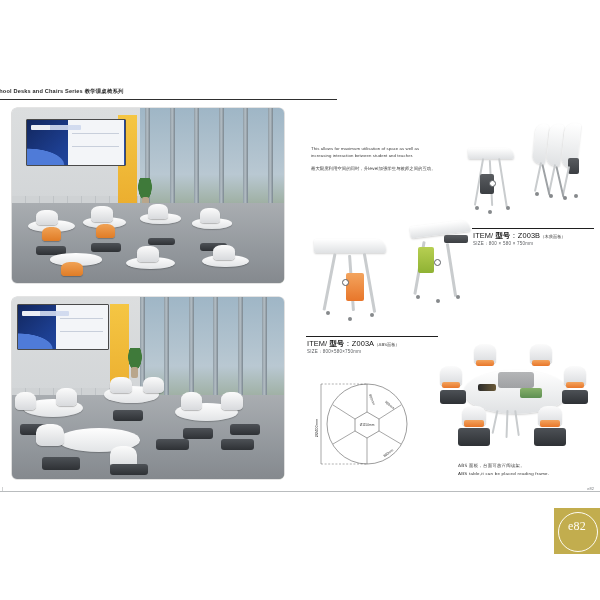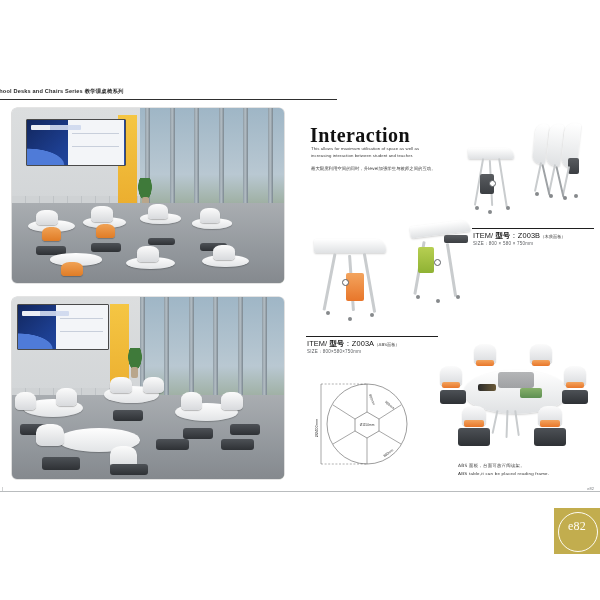--- a/index.html
+++ b/index.html
@@ -220,21 +220,20 @@
       <div class="tbl" style="left:17%;top:72%;width:30%;height:13%;"></div>
       <div class="chr" style="left:9%;top:70%;width:10%;height:12%;"></div>
       <div class="chr" style="left:36%;top:82%;width:10%;height:12%;"></div>
       <div class="base" style="left:11%;top:88%;width:14%;height:7%;"></div>
       <div class="base" style="left:36%;top:92%;width:14%;height:6%;"></div>
       <div class="base" style="left:53%;top:78%;width:12%;height:6%;"></div>
       <div class="base" style="left:77%;top:78%;width:12%;height:6%;"></div>
     </div>
   </div>
 
-  <div class="title">Interaction</div>
   <div class="desc-en">This allows for maximum utilisation of space as well as increasing interaction between student and teacher.</div>
   <div class="desc-cn">最大限度利用空间的同时，升level加强学生与教师之间的互动。</div>
 
   <div class="prod" style="left:466px;top:140px;width:60px;height:82px;">
     <div class="desk-top" style="left:2px;top:8px;width:46px;height:11px;
          border-radius:3px 12px 3px 3px;"></div>
     <div class="leg" style="left:12px;top:18px;width:2.4px;height:48px;transform:rotate(10deg);"></div>
     <div class="leg" style="left:36px;top:18px;width:2.4px;height:50px;transform:rotate(-9deg);"></div>
     <div class="leg" style="left:24px;top:20px;width:2.2px;height:46px;transform:rotate(-3deg);"></div>
     <div class="pan gy" style="left:14px;top:34px;width:14px;height:20px;"></div>

